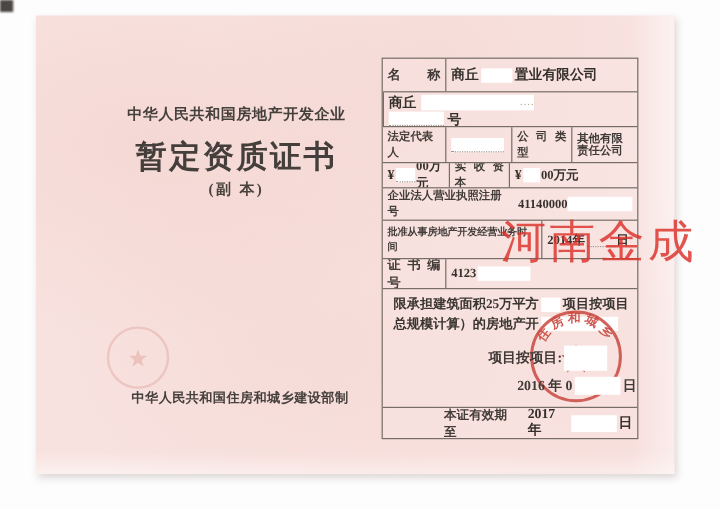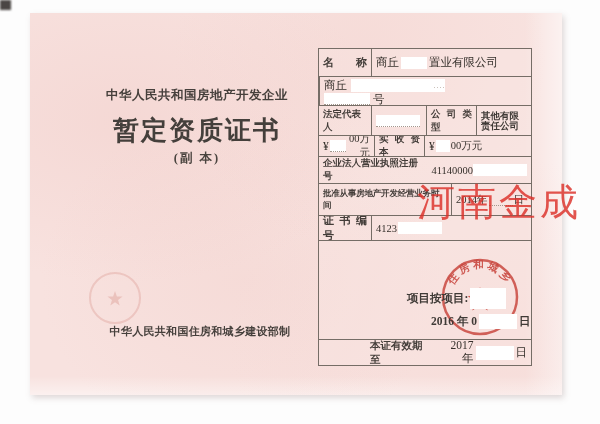--- a/index.html
+++ b/index.html
@@ -28,21 +28,21 @@
   
   .cert-table{position:absolute;left:288px;top:35px;width:214px;border:1px solid #756d66;
       background:rgba(250,233,230,.35);box-sizing:border-box;}
   .trow{display:flex;box-sizing:border-box;}
   .trow + .trow{border-top:1px solid #756d66;}
   .tcell{box-sizing:border-box;display:flex;align-items:center;padding:1px 4px;overflow:hidden;}
   .tcell + .tcell{border-left:1px solid #756d66;}
   .lblcell{width:52px;flex:0 0 52px;}
   .spread{width:100%;text-align:justify;text-align-last:justify;}
   .lbl{font-weight:bold;font-size:11px;color:#433d39;}
-  .val{font-weight:normal;font-size:11.5px;color:#35302b;text-align:right;}
+  .val{font-weight:bold;font-size:11.5px;color:#35302b;}
   .redact{display:inline-block;background:#ffffff;height:12px;flex:0 0 auto;}
   .redact.dots{border-bottom:1px dotted #a4968c;height:11px;}
   .ellip{color:#b3a69c;font-size:9px;align-self:flex-end;}
   
   .addr-val{display:block;padding:1px 4px;}
   .addr-line{display:flex;align-items:center;height:14px;}
   .small-lbl{font-size:9.5px;}
   .tiny-lbl{font-size:8.5px;letter-spacing:-0.2px;}
   .type-val{font-size:9.5px;line-height:10px;font-weight:bold;}
   .big-cell{position:relative;display:block;height:99px;padding:0;}
@@ -172,20 +172,31 @@
         <div class="big-cell" style="flex:1;">
           <svg class="round-seal" viewBox="0 0 82 82">
             <circle cx="41" cy="41" r="37" fill="none" stroke="rgba(201,72,64,0.85)" stroke-width="2.5"></circle>
             <path id="sealArc" d="M 12,41 A 29 29 0 0 1 70,41" fill="none"></path>
             <text font-size="10.5" font-weight="bold" fill="rgba(201,72,64,0.9)" letter-spacing="3">
               <textPath href="#sealArc" startOffset="50%" text-anchor="middle">住房和城乡</textPath>
             </text>
             <polygon points="41,31 44.06,39.79 53.36,39.98 45.95,45.61 48.64,54.52 41,49.2 33.36,54.52 36.05,45.61 28.64,39.98 37.94,39.79" fill="rgba(201,72,64,0.9)"></polygon>
           </svg>
 
+          <div class="scope">
+            <div class="scope-line">
+              <span>限承担建筑面积25万平方</span>
+              <span class="scope-gap"></span>
+              <span>项目按项目</span>
+            </div>
+            <div class="scope-line">
+              <span>总规模计算）的房地产开</span>
+              <span class="redact" style="width:64px;margin-left:2px;"></span>
+            </div>
+          </div>
 
           <div class="issuer-line">
             <span>项目按项目:</span>
             <span class="issuer-box"></span>
           </div>
 
           <div class="date-line">
             <span>2016 年 0</span>
             <span class="date-box"></span>
             <span>日</span>

